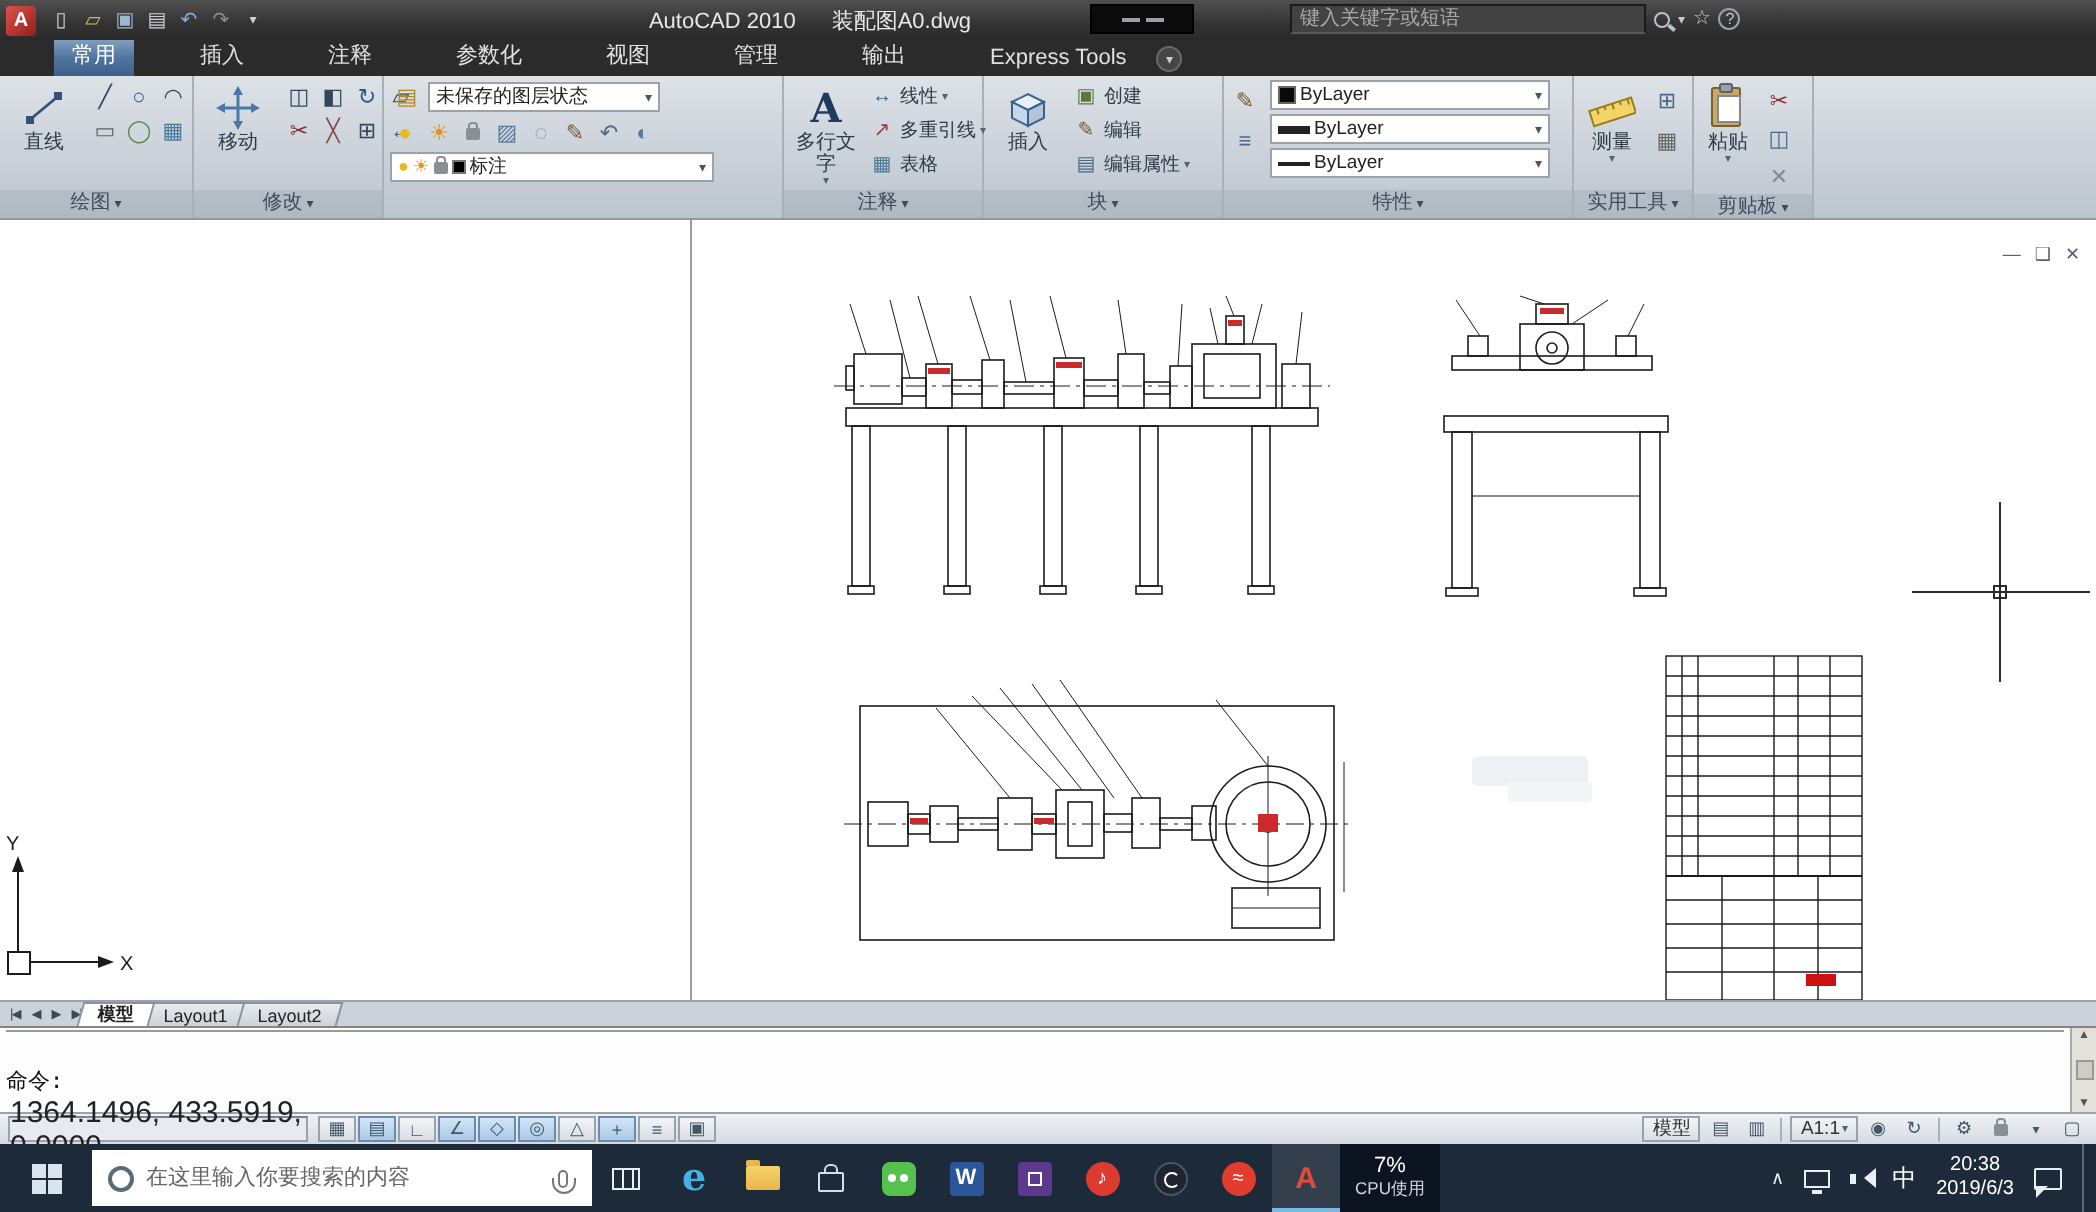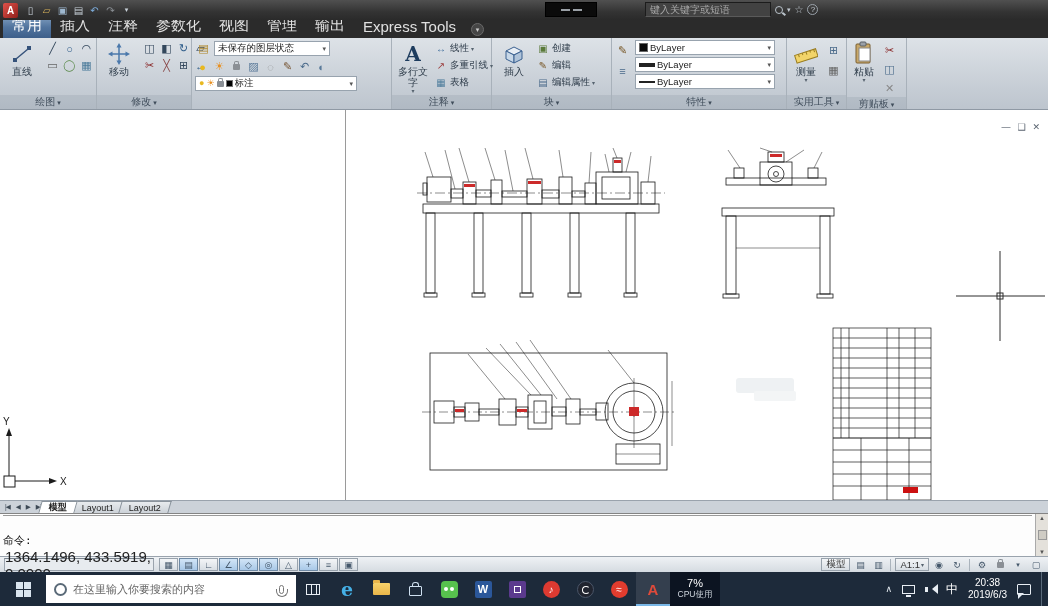--- a/index.html
+++ b/index.html
@@ -10,30 +10,30 @@
 
 
 .titlebar{height:20px;background:linear-gradient(#505050,#333 60%,#2a2a2a);display:flex;align-items:center;color:#ddd;position:relative;flex:none;}
 .logo{width:15px;height:15px;margin:0 5px 0 3px;background:linear-gradient(135deg,#e0524a,#8f1f1b);border-radius:2px;color:#fff;font-weight:bold;font-size:10px;display:flex;align-items:center;justify-content:center;}
 .qat{display:flex;gap:1px;align-items:center;}
 .qicon{width:15px;height:15px;font-size:10px;color:#c9d2da;display:flex;align-items:center;justify-content:center;}
 .title-text{position:absolute;left:0;width:810px;text-align:center;font-size:11px;color:#e8e8e8;pointer-events:none;}
 .overlay-widget{position:absolute;left:545px;top:2px;width:52px;height:15px;background:#0b0b0b;border:1px solid #000;display:flex;align-items:center;justify-content:center;gap:3px;}
 .overlay-widget i{width:9px;height:2px;background:#9aa0a6;}
 .infocenter{position:absolute;left:645px;top:2px;display:flex;align-items:center;gap:4px;}
-.ic-input{width:126px;height:15px;background:#424242;border:1px solid #1c1c1c;border-bottom-color:#5a5a5a;color:#b9b9b9;font-size:10px;padding:0 4px;font-family:inherit;outline:none;}
+.ic-input{width:178px;height:15px;background:#424242;border:1px solid #1c1c1c;border-bottom-color:#5a5a5a;color:#b9b9b9;font-size:10px;padding:0 4px;font-family:inherit;outline:none;}
 .ic-input::placeholder{color:#a8a8a8;}
 .mag{width:8px;height:8px;border:1.5px solid #b9c2ca;border-radius:50%;position:relative;}
 .mag::after{content:"";position:absolute;left:6px;top:6px;width:4px;height:1.5px;background:#b9c2ca;transform:rotate(40deg);}
 .ic-icn{font-size:10px;color:#c2cad2;}
 .qmark{width:11px;height:11px;border:1px solid #9aa2aa;border-radius:50%;display:flex;align-items:center;justify-content:center;font-size:8px;}
 
 
 .tabbar{height:18px;background:#2b2b2b;display:flex;align-items:flex-end;padding-left:3px;flex:none;}
-.rtab{padding:2px 9px 3px;font-size:15px;color:#e0e0e0;border-radius:2px 2px 0 0;}
+.rtab{padding:2px 9px 3px;font-size:11px;color:#e0e0e0;border-radius:2px 2px 0 0;margin-left:24px;}
 .rtab.active{background:linear-gradient(#8aa7c6,#51749e 55%,#3d5f8a);color:#fff;}
 .ribbon-toggle{margin:0 0 2px 6px;width:13px;height:13px;border-radius:50%;background:#454545;border:1px solid #6a6a6a;color:#ccc;font-size:7px;display:flex;align-items:center;justify-content:center;}
 
 
 .ribbon{height:72px;background:linear-gradient(#dde2e7,#c6cdd5 70%,#bdc5ce);display:flex;border-bottom:1px solid #8f99a4;flex:none;}
 .panel{display:flex;flex-direction:column;border-right:1px solid #a8b1ba;flex:none;}
 .pbody{flex:1;display:flex;padding:2px 2px 0;gap:2px;}
 .ptitle{height:14px;line-height:14px;text-align:center;font-size:10px;color:#3f4c5a;background:rgba(90,105,120,.13);white-space:nowrap;overflow:hidden;}
 .ptitle span::after{content:" ▾";font-size:7px;}
 .bigbtn{display:flex;flex-direction:column;align-items:center;width:40px;padding-top:1px;color:#2e3c4a;flex:none;}
@@ -143,20 +143,23 @@
   <div class="titlebar">
     <div class="logo">A</div>
     <div class="qat">
       <span class="qicon">▯</span>
       <span class="qicon" style="color:#d8b25a">▱</span>
       <span class="qicon" style="color:#9db7cf">▣</span>
       <span class="qicon">▤</span>
       <span class="qicon" style="color:#7fb0e0">↶</span>
       <span class="qicon" style="color:#8a8f94">↷</span>
       <span class="qicon" style="font-size:7px">▾</span>
+    </div>
+    <div class="title-text">
+      <span style="margin-right:18px;">AutoCAD 2010</span><span>装配图A0.dwg</span>
     </div>
     <div class="overlay-widget">
         <i></i>
         <i></i>
       </div>
     <div class="infocenter">
       <input class="ic-input" placeholder="键入关键字或短语" style="">
       <span class="mag"></span>
       <span class="ic-icn" style="font-size:7px">▾</span>
       <span class="ic-icn">☆</span>

